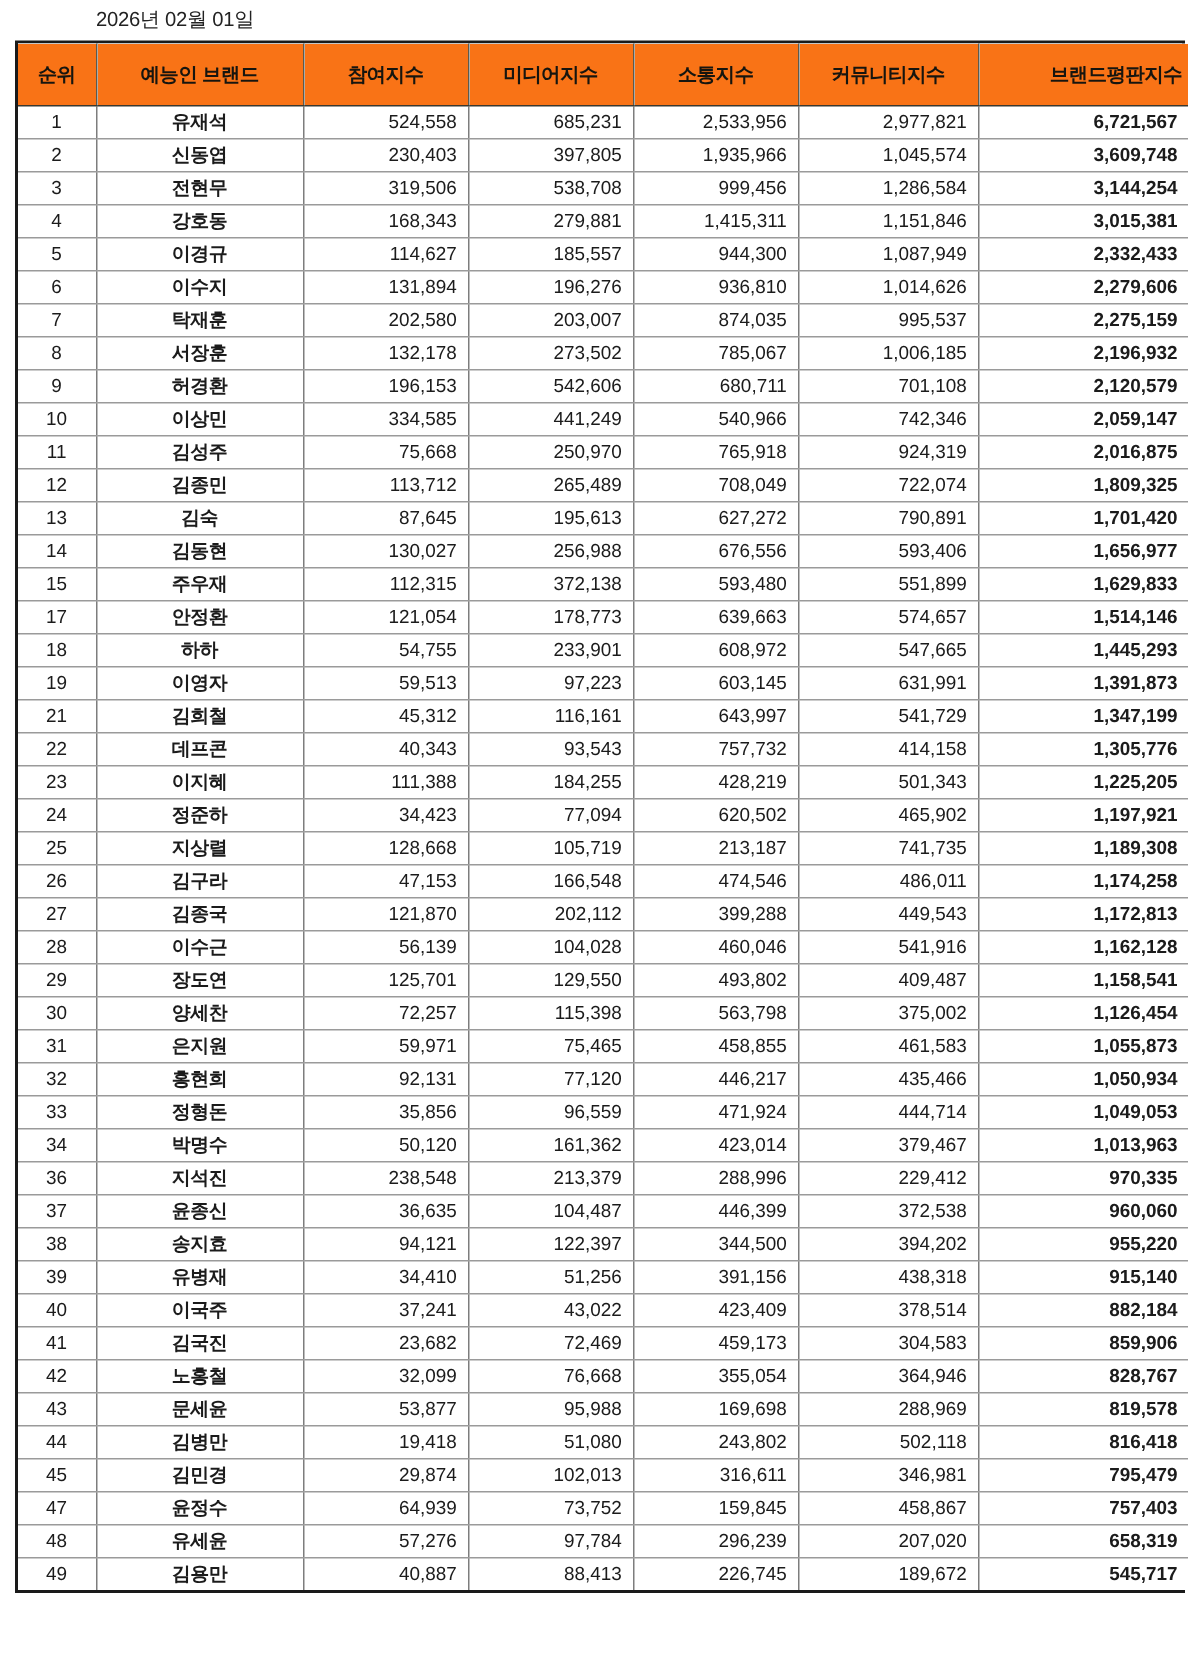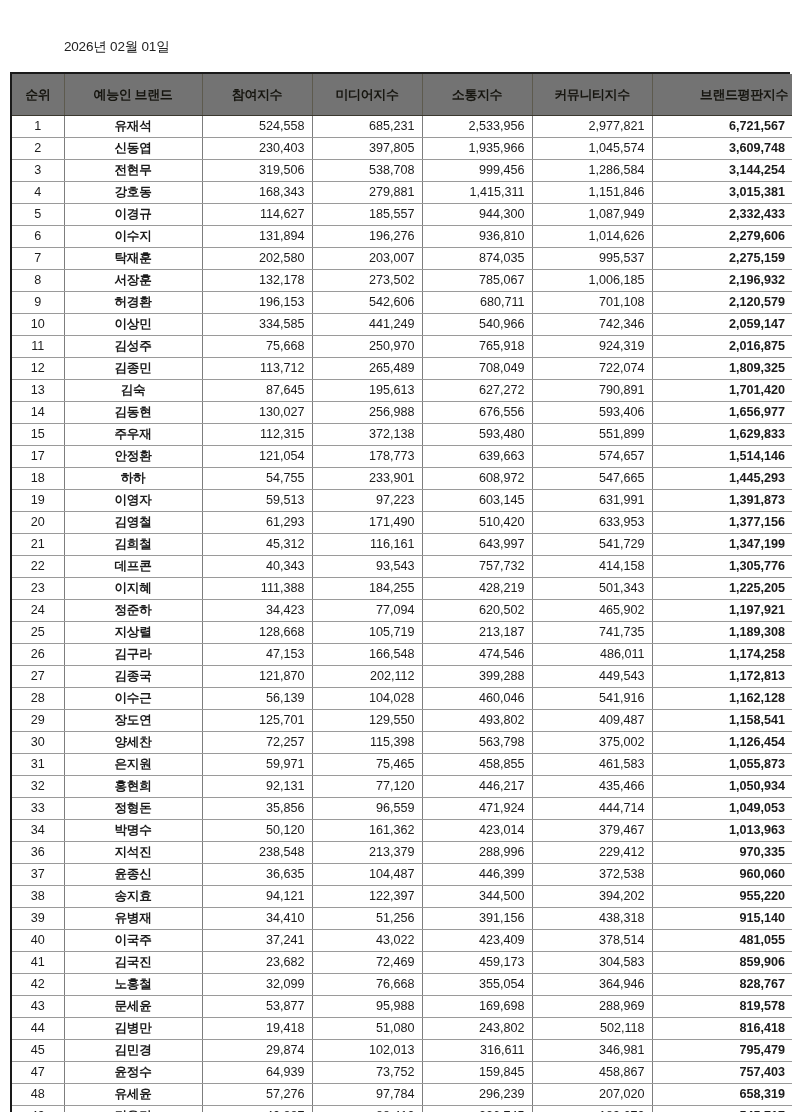--- a/index.html
+++ b/index.html
@@ -20,22 +20,21 @@
     width: 800px;
     height: 1112px;
     padding: 0;
   }
   .date-line {
     font-size: 13.5px;
     color: #222222;
     padding: 5px 0 4px 64px;
     letter-spacing: -0.2px;
     line-height: 16px;
-    height: 38px;
-    margin-top: 34px;
+    height: 27px;
   }
   .table-wrap {
     margin: 0 10px 0 10px;
     border: 2px solid #1a1a1a;
     border-top-width: 2px;
     border-bottom-width: 2px;
   }
   table.rank-table {
     border-collapse: collapse;
     table-layout: fixed;
@@ -44,21 +43,21 @@
   }
   table.rank-table col.c-rank   { width: 52px; }
   table.rank-table col.c-brand  { width: 138px; }
   table.rank-table col.c-part   { width: 110px; }
   table.rank-table col.c-media  { width: 110px; }
   table.rank-table col.c-comm   { width: 110px; }
   table.rank-table col.c-cmty   { width: 120px; }
   table.rank-table col.c-total  { width: 140px; }
 
   table.rank-table th {
-    background: #737373;
+    background: #f97316;
     color: #16150f;
     font-size: 13px;
     font-weight: bold;
     height: 41px;
     line-height: 23px;
     padding: 0 4px;
     text-align: center;
     border-left: 1px solid #5d5a4e;
     border-right: 1px solid #5d5a4e;
     border-bottom: 1px solid #3a382f;
@@ -297,29 +296,20 @@
           <tr>
             <td class="rank-cell">19</td>
             <td class="brand-cell">이영자</td>
             <td class="num-cell">59,513</td>
             <td class="num-cell">97,223</td>
             <td class="num-cell">603,145</td>
             <td class="num-cell">631,991</td>
             <td class="total-cell">1,391,873</td>
           </tr>
           <tr>
-            <td class="rank-cell">20</td>
-            <td class="brand-cell">김영철</td>
-            <td class="num-cell">61,293</td>
-            <td class="num-cell">171,490</td>
-            <td class="num-cell">510,420</td>
-            <td class="num-cell">633,953</td>
-            <td class="total-cell">1,377,156</td>
-          </tr>
-          <tr>
             <td class="rank-cell">21</td>
             <td class="brand-cell">김희철</td>
             <td class="num-cell">45,312</td>
             <td class="num-cell">116,161</td>
             <td class="num-cell">643,997</td>
             <td class="num-cell">541,729</td>
             <td class="total-cell">1,347,199</td>
           </tr>
           <tr>
             <td class="rank-cell">22</td>
@@ -474,21 +464,21 @@
             <td class="num-cell">438,318</td>
             <td class="total-cell">915,140</td>
           </tr>
           <tr>
             <td class="rank-cell">40</td>
             <td class="brand-cell">이국주</td>
             <td class="num-cell">37,241</td>
             <td class="num-cell">43,022</td>
             <td class="num-cell">423,409</td>
             <td class="num-cell">378,514</td>
-            <td class="total-cell">481,055</td>
+            <td class="total-cell">882,184</td>
           </tr>
           <tr>
             <td class="rank-cell">41</td>
             <td class="brand-cell">김국진</td>
             <td class="num-cell">23,682</td>
             <td class="num-cell">72,469</td>
             <td class="num-cell">459,173</td>
             <td class="num-cell">304,583</td>
             <td class="total-cell">859,906</td>
           </tr>

